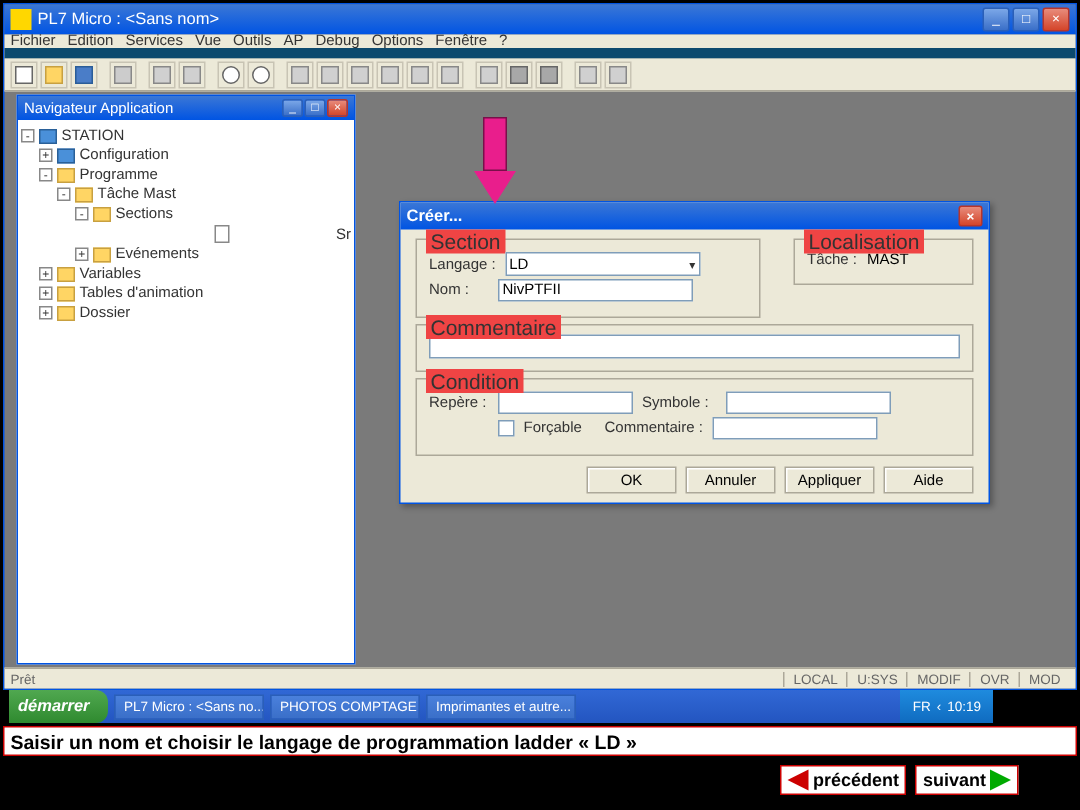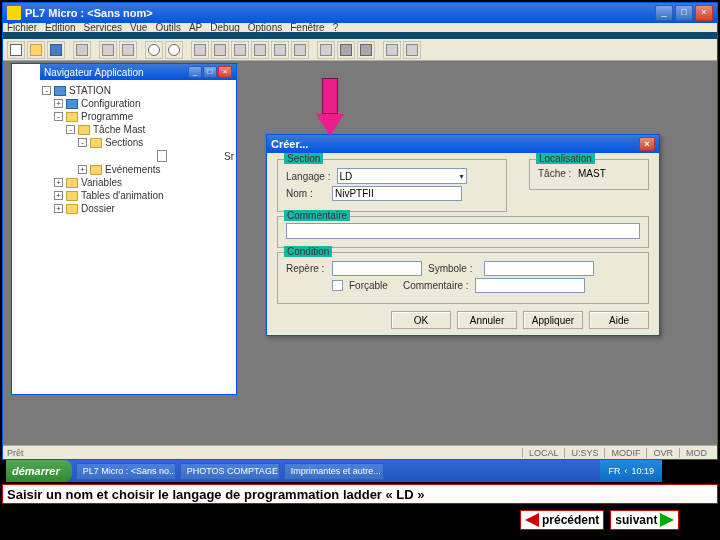--- a/index.html
+++ b/index.html
@@ -2,38 +2,38 @@
 <html><head>
 <meta charset="utf-8">
 <style>
   * { box-sizing: border-box; margin: 0; padding: 0; }
   body { font-family: Tahoma, Arial, sans-serif; font-size: 10px; background: #000; width: 720px; height: 540px; overflow: hidden; position: relative; }
   
   
   .main-window { position: absolute; top: 2px; left: 2px; width: 716px; height: 458px; background: #7a7a7a; border: 1px solid #0054e3; }
   .titlebar { height: 20px; background: linear-gradient(to bottom, #3b77d6, #0054e3); color: #fff; display: flex; align-items: center; padding: 0 4px; }
   .titlebar-icon { width: 14px; height: 14px; background: #ffd700; margin-right: 4px; }
-  .titlebar-text { flex: 1; font-size: 11px; font-weight: bold; }
+  .titlebar-text { flex: 1; font-size: 11px; font-weight: normal; }
   .win-controls { display: flex; gap: 2px; }
   .win-btn { width: 18px; height: 16px; background: linear-gradient(to bottom,#7ba7e8,#3a6fc8); border: 1px solid #2a5fb8; color: #fff; font-size: 9px; text-align: center; line-height: 13px; cursor: pointer; border-radius: 2px; }
   .win-btn.close { background: linear-gradient(to bottom,#e88b7b,#d4452a); border-color: #b8352a; }
   
   .menubar { height: 16px; background: #ece9d8; display: flex; align-items: center; padding: 0 4px; gap: 8px; border-bottom: 7px solid #0c4a6e; }
   .menubar span { font-size: 10px; color: #333; cursor: pointer; }
   
   .toolbar { height: 22px; background: #ece9d8; display: flex; align-items: center; padding: 0 4px; gap: 2px; border-bottom: 1px solid #aca899; }
   .tb-btn { width: 18px; height: 18px; background: #ece9d8; border: 1px solid #c8c4b4; display: inline-flex; align-items: center; justify-content: center; cursor: pointer; }
   .tb-sep { width: 4px; }
   .tb-ico { width: 12px; height: 12px; display: inline-block; }
   
   
   .workspace { position: absolute; top: 60px; left: 2px; right: 2px; bottom: 16px; background: #7a7a7a; }
   
   
-  .nav-panel { position: absolute; top: 0; left: 6px; width: 226px; height: 332px; background: #fff; border: 1px solid #0054e3; padding-left: 28px; }
+  .nav-panel { position: absolute; top: 0; left: 6px; width: 226px; height: 380px; background: #fff; border: 1px solid #0054e3; }
   .nav-title { height: 16px; background: linear-gradient(to bottom,#3b77d6,#0054e3); color: #fff; font-size: 10px; padding: 1px 4px; display: flex; align-items: center; }
   .nav-title-text { flex: 1; }
   .nav-ctrl { width: 14px; height: 12px; background: linear-gradient(to bottom,#7ba7e8,#3a6fc8); border: 1px solid #2a5fb8; margin-left: 1px; font-size: 8px; text-align: center; line-height: 10px; cursor: pointer; border-radius: 2px; }
   .nav-ctrl.close { background: linear-gradient(to bottom,#e88b7b,#d4452a); border-color: #b8352a; }
   .tree { padding: 4px 2px; font-size: 10px; color: #333; }
   .tree-item { display: flex; align-items: center; gap: 3px; padding: 1px 0; cursor: pointer; }
   .tree-toggle { width: 9px; height: 9px; border: 1px solid #888; background: #fff; font-size: 8px; line-height: 7px; text-align: center; color: #333; }
   .tree-folder { width: 12px; height: 10px; background: #ffd564; border: 1px solid #c8a040; }
   .tree-page { width: 10px; height: 12px; background: #fff; border: 1px solid #888; }
   .tree-monitor { width: 12px; height: 10px; background: #4a90d9; border: 1px solid #2a6098; }
@@ -42,21 +42,21 @@
   .ind3 { margin-left: 36px; }
   .ind4 { margin-left: 48px; justify-content: space-between; }
   
   
   .dialog { position: absolute; top: 134px; left: 266px; width: 394px; height: 202px; background: #ece9d8; border: 1px solid #0054e3; box-shadow: 2px 2px 4px rgba(0,0,0,0.3); }
   .dlg-title { height: 18px; background: linear-gradient(to bottom,#3b77d6,#0054e3); color: #fff; font-size: 11px; font-weight: bold; padding: 1px 4px; display: flex; align-items: center; }
   .dlg-title-text { flex: 1; }
   .dlg-close { width: 16px; height: 14px; background: linear-gradient(to bottom,#e88b7b,#d4452a); border: 1px solid #b8352a; color: #fff; font-size: 9px; text-align: center; line-height: 12px; cursor: pointer; border-radius: 2px; }
   .dlg-body { padding: 6px 10px; position: relative; height: calc(100% - 18px); }
   .fieldset { border: 1px solid #aca899; padding: 6px 8px 8px 8px; margin-bottom: 4px; position: relative; }
-  .fieldset-legend { position: absolute; top: -7px; left: 6px; background: #14b8a6; padding: 0 3px; font-size: 10px; color: #333; }
+  .fieldset-legend { position: absolute; top: -7px; left: 6px; background: #ef4444; padding: 0 3px; font-size: 14px; color: #333; }
   .row { display: flex; align-items: center; gap: 6px; margin: 2px 0; }
   .lbl { font-size: 10px; color: #333; min-width: 40px; }
   .input { background: #fff; border: 1px solid #7f9db9; height: 15px; font-size: 10px; padding: 0 2px; }
   .select { background: #fff; border: 1px solid #7f9db9; height: 16px; font-size: 10px; padding: 0 2px; display: flex; align-items: center; position: relative; }
   .select::after { content: "▾"; position: absolute; right: 2px; font-size: 8px; color: #333; }
   .checkbox { width: 11px; height: 11px; border: 1px solid #7f9db9; background: #fff; display: inline-block; }
   .dlg-buttons { position: absolute; bottom: 6px; right: 10px; display: flex; gap: 6px; }
   .btn { width: 60px; height: 18px; background: #ece9d8; border: 1px solid #aca899; font-size: 10px; cursor: pointer; box-shadow: 1px 1px 0 #fff inset; margin-top: 40px; }
   
   .localisation { position: absolute; right: 10px; top: 6px; width: 120px; border: 1px solid #aca899; padding: 6px 8px 8px 8px; }

